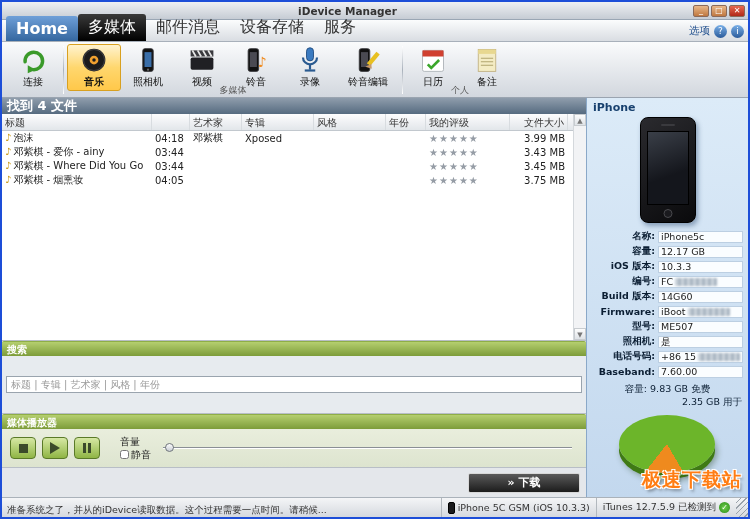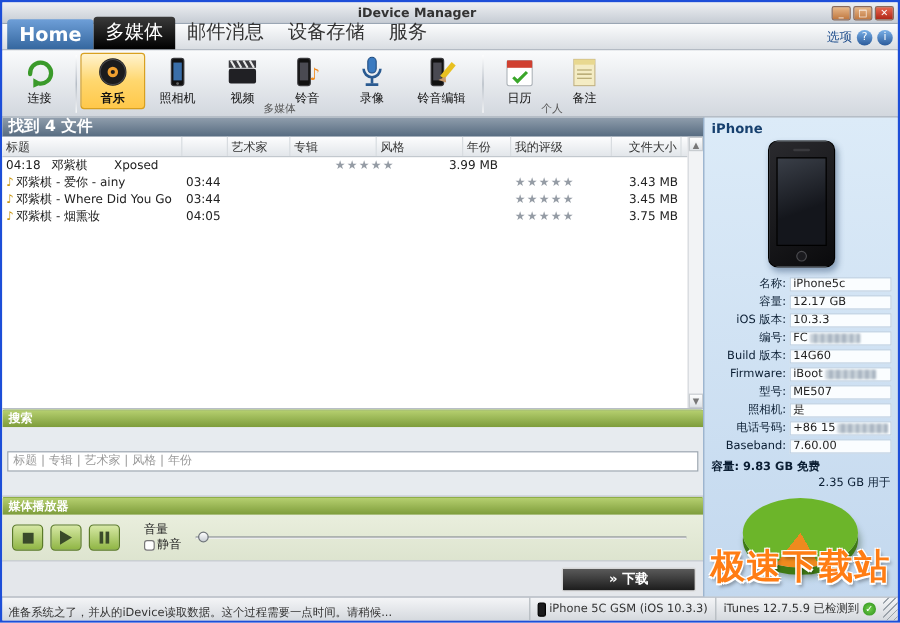--- a/index.html
+++ b/index.html
@@ -87,38 +87,38 @@
   
   .right-panel{width:162px;flex:0 0 162px;background:linear-gradient(#dcebf8,#c3d8ee);border-left:1px solid #8aa8c8;display:flex;flex-direction:column;overflow:hidden;position:relative;}
   .panel-header{font-size:11px;font-weight:bold;color:#17406e;padding:3px 6px 1px 6px;}
   .phone-wrap{display:flex;justify-content:center;padding:2px 0 6px 0;}
   .phone{width:56px;height:106px;background:linear-gradient(145deg,#2a2a2e,#0a0a0c);border-radius:8px;border:1px solid #000;position:relative;box-shadow:2px 3px 5px rgba(40,70,110,.45);}
   .phone .screen{position:absolute;left:6px;right:6px;top:13px;bottom:17px;background:linear-gradient(160deg,#3a3f48,#14161c 60%);border:1px solid #000;}
   .phone .speaker{position:absolute;top:6px;left:50%;transform:translateX(-50%);width:14px;height:2px;border-radius:2px;background:#3a3a3e;}
   .phone .homebtn{position:absolute;bottom:4px;left:50%;transform:translateX(-50%);width:9px;height:9px;border-radius:50%;border:1px solid #4a4a4e;background:#1a1a1e;}
   .info-list{padding:0 5px;}
   .info-row{display:flex;align-items:center;height:15px;}
-  .info-label{width:66px;text-align:right;font-size:9.5px;font-weight:normal;color:#0b1e33;padding-right:3px;white-space:nowrap;}
+  .info-label{width:66px;text-align:right;font-size:9.5px;font-weight:bold;color:#0b1e33;padding-right:3px;white-space:nowrap;}
   .info-value{flex:1;height:12px;background:#fafdff;border:1px solid #bccfe2;font-size:9.5px;line-height:10px;padding:0 2px;color:#222;display:flex;align-items:center;white-space:nowrap;overflow:hidden;}
   .redacted{display:inline-block;width:42px;height:8px;margin-left:2px;background:repeating-linear-gradient(90deg,#c9d2da 0 3px,#aab6c2 3px 6px);filter:blur(1px);border-radius:1px;}
   .capacity-block{padding:4px 6px 0 6px;font-size:9.5px;color:#0b1e33;}
-  .capacity-line1{font-weight:bold;}
+  .capacity-line1{font-weight:normal;text-align:center;}
   .capacity-line2{padding-left:4px;text-align:right;}
   .pie{width:96px;height:58px;margin:6px 0 0 26px;border-radius:50%;background:conic-gradient(from 150deg,#ef8a1e 0 68deg,#6cb52a 68deg 360deg);box-shadow:0 6px 0 #3f7a14,2px 8px 6px rgba(30,60,20,.4);}
 
   
   .statusbar{height:20px;flex:0 0 20px;background:linear-gradient(#f4f5f7,#d5d9de);border-top:1px solid #aab2ba;display:flex;align-items:flex-end;font-size:9.5px;color:#333;}
   .status-msg{flex:1;padding:0 5px;white-space:nowrap;overflow:hidden;}
   .status-sect{display:flex;align-items:center;gap:3px;padding:0 6px;border-left:1px solid #b2b8be;height:100%;}
   .mini-phone{width:7px;height:12px;background:#1a1a1c;border-radius:2px;border:1px solid #000;}
   .check-icon{width:11px;height:11px;border-radius:50%;background:radial-gradient(#6ed04a,#2a8a1a);color:#fff;font-size:8px;line-height:11px;text-align:center;font-weight:bold;}
   .grip{width:12px;height:100%;background:repeating-linear-gradient(135deg,transparent 0 3px,#9aa2aa 3px 4px);cursor:nwse-resize;}
 
   
-  .watermark{position:absolute;right:6px;bottom:24px;font-size:29px;font-weight:bold;color:#ff7d14;z-index:50;letter-spacing:1px;pointer-events:none;
+  .watermark{position:absolute;right:6px;bottom:24px;font-size:19px;font-weight:bold;color:#ff7d14;z-index:50;letter-spacing:1px;pointer-events:none;
     text-shadow:-1px -1px 0 #fff,1px -1px 0 #fff,-1px 1px 0 #fff,1px 1px 0 #fff,2px 3px 3px rgba(0,0,0,.35);}
 </style>
 </head>
 <body>
 
 <div class="window">
 
   <div class="titlebar">
     <span class="title">iDevice Manager</span>
     <div class="win-btns">
@@ -244,20 +244,21 @@
             <div class="th col-dur"></div>
             <div class="th col-artist">艺术家</div>
             <div class="th col-album">专辑</div>
             <div class="th col-genre">风格</div>
             <div class="th col-year">年份</div>
             <div class="th col-rating">我的评级</div>
             <div class="th col-size">文件大小</div>
           </div>
 
           <div class="tr">
+            <div class="td col-title"><span class="note-icon">♪</span><span>泡沫</span></div>
             <div class="td col-dur">04:18</div>
             <div class="td col-artist">邓紫棋</div>
             <div class="td col-album">Xposed</div>
             <div class="td col-genre"></div>
             <div class="td col-year"></div>
             <div class="td col-rating"><span class="stars">★★★★★</span></div>
             <div class="td col-size">3.99 MB</div>
           </div>
 
           <div class="tr">

